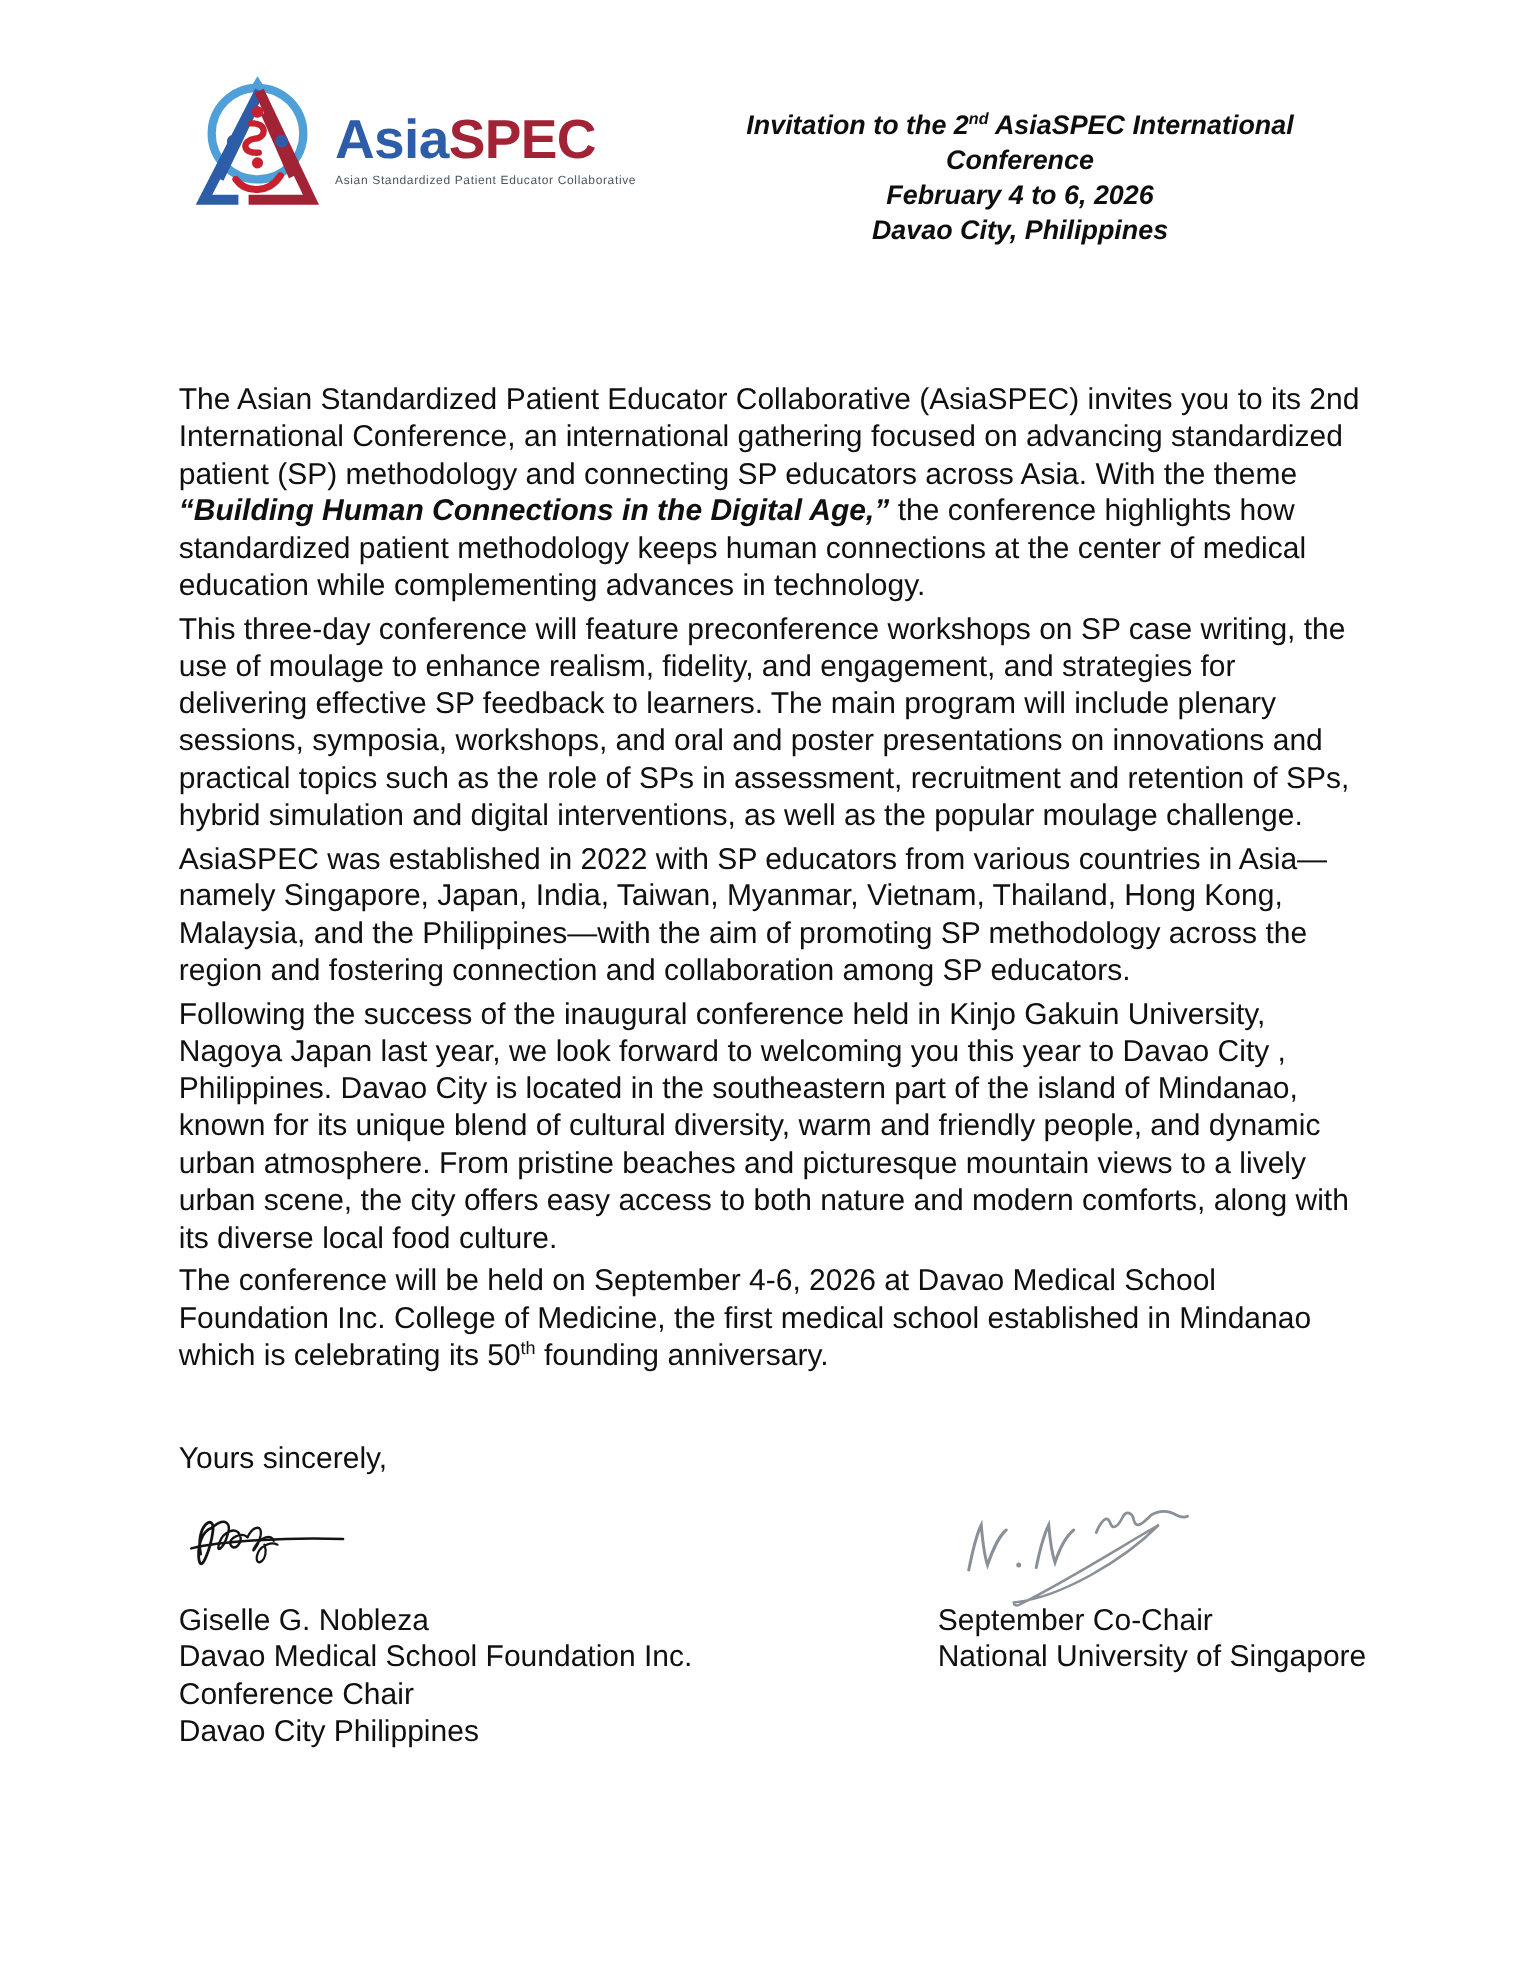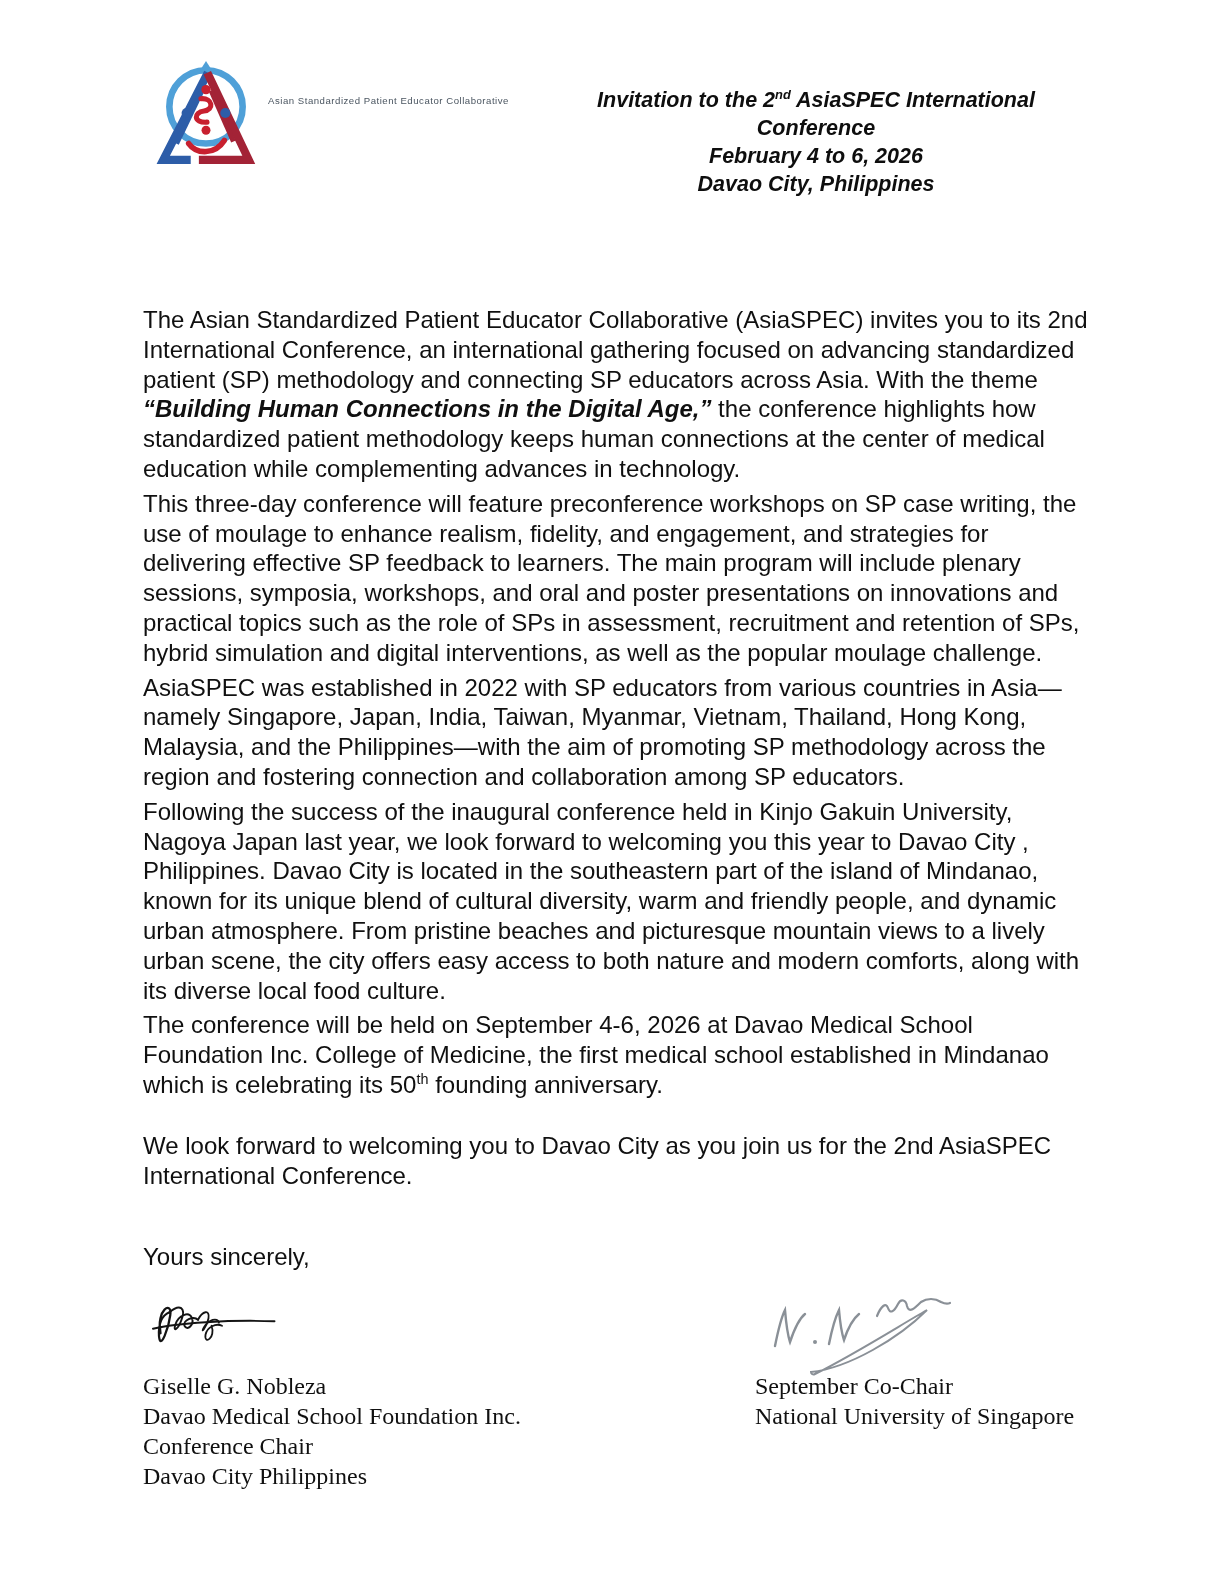--- a/index.html
+++ b/index.html
@@ -36,21 +36,21 @@
   p.closing-para{margin-top:31px;}
   p.salutation{margin-top:52px;margin-bottom:0;}
   .run-bi{font-weight:bold;font-style:italic;}
   .letter-body sup{font-size:0.6em;line-height:0;text-align:center;}
   
   .sig-row{display:flex;margin-top:2px;height:96px;align-items:flex-start;}
   .sig-cell-left{width:612px;padding-left:4px;padding-top:10px;}
   .sig-cell-left svg{width:150px;height:82px;}
   .sig-cell-right{padding-top:0;}
   .sig-cell-right svg{width:200px;height:104px;}
-  .sig-blocks{display:flex;margin-top:2px;font-family:Liberation Serif, serif;}
+  .sig-blocks{display:flex;margin-top:2px;}
   .sig-block{font-size:24px;line-height:29.8px;}
   .sig-block-left{width:612px;}
   .sig-block div{white-space:nowrap;}
 </style>
 </head>
 <body>
 
 <div class="page">
 
   <div class="header-row">
@@ -69,38 +69,38 @@
         <path d="M60 30 L82 80" stroke="#A32336" stroke-width="5"></path>
 
         <circle cx="55" cy="29" r="4.6" fill="#C8202F"></circle>
         <circle cx="36" cy="52" r="5" fill="#2D5DA8"></circle>
         <circle cx="74" cy="52" r="5" fill="#2D5DA8"></circle>
         <path d="M50 38 C62 37 63 49 53 50 C43 51 42 62 56 61" stroke="#C8202F" stroke-width="5" stroke-linecap="round"></path>
         <circle cx="55" cy="69" r="4.4" fill="#C8202F"></circle>
         <path d="M38 82 C46 93 64 93 73 79" stroke="#C8202F" stroke-width="5.5" stroke-linecap="round"></path>
       </svg>
       <div class="logo-text">
+        <div class="brand"><span class="brand-asia">Asia</span><span class="brand-spec">SPEC</span></div>
         <div class="tagline">Asian Standardized Patient Educator Collaborative</div>
       </div>
     </div>
 
     <div class="header-text">
       <div><span>Invitation to the 2</span><sup>nd</sup><span> AsiaSPEC International Conference</span></div>
       <div>February 4 to 6, 2026</div>
       <div>Davao City, Philippines</div>
     </div>
   </div>
 
   <div class="letter-body">
     <p><span>The Asian Standardized Patient Educator Collaborative (AsiaSPEC) invites you to its 2nd International Conference, an international gathering focused on advancing standardized patient (SP) methodology and connecting SP educators across Asia. With the theme </span><span class="run-bi">“Building Human Connections in the Digital Age,”</span><span> the conference highlights how standardized patient methodology keeps human connections at the center of medical education while complementing advances in technology.</span></p>
     <p><span>This three-day conference will feature preconference workshops on SP case writing, the use of moulage to enhance realism, fidelity, and engagement, and strategies for delivering effective SP feedback to learners. The main program will include plenary sessions, symposia, workshops, and oral and poster presentations on innovations and practical topics such as the role of SPs in assessment, recruitment and retention of SPs, hybrid simulation and digital interventions, as well as the popular moulage challenge.</span></p>
     <p><span>AsiaSPEC was established in 2022 with SP educators from various countries in Asia—namely Singapore, Japan, India, Taiwan, Myanmar, Vietnam, Thailand, Hong Kong, Malaysia, and the Philippines—with the aim of promoting SP methodology across the region and fostering connection and collaboration among SP educators.</span></p>
     <p><span>Following the success of the inaugural conference held in Kinjo Gakuin University, Nagoya Japan last year, we look forward to welcoming you this year to Davao City , Philippines. Davao City is located in the southeastern part of the island of Mindanao, known for its unique blend of cultural diversity, warm and friendly people, and dynamic urban atmosphere. From pristine beaches and picturesque mountain views to a lively urban scene, the city offers easy access to both nature and modern comforts, along with its diverse local food culture.</span></p>
     <p><span>The conference will be held on September 4-6, 2026 at  Davao Medical School Foundation Inc. College of Medicine, the first medical school established in Mindanao which is celebrating its 50</span><sup>th</sup><span> founding anniversary.</span></p>
-    <p class="closing-para"><span>We look forward to welcoming you to Davao City as you join us for the 2nd AsiaSPEC International Conference.</span></p>
     <p class="salutation">Yours sincerely,</p>
 
     <div class="sig-row">
       <div class="sig-cell-left">
         <svg viewBox="0 0 200 82" fill="none" xmlns="http://www.w3.org/2000/svg">
           <path d="M18 52 C12 20 34 8 31 28 C29 44 18 76 16 56 C15 40 20 28 30 24" stroke="#141414" stroke-width="3" stroke-linecap="round"></path>
           <path d="M30 24 C44 12 52 18 46 34 C42 46 34 52 38 40 C42 28 56 22 60 32 C63 40 54 50 50 42 C47 35 62 28 68 34" stroke="#141414" stroke-width="2.6" stroke-linecap="round"></path>
           <path d="M68 34 C74 22 84 20 82 32 C80 44 70 54 76 44 C82 34 94 30 96 38" stroke="#141414" stroke-width="2.4" stroke-linecap="round"></path>
           <path d="M86 42 C92 58 76 68 78 54 C80 44 92 38 100 42" stroke="#141414" stroke-width="2.4" stroke-linecap="round"></path>
           <path d="M8 46 C40 38 110 34 170 36" stroke="#141414" stroke-width="2.6" stroke-linecap="round"></path>

